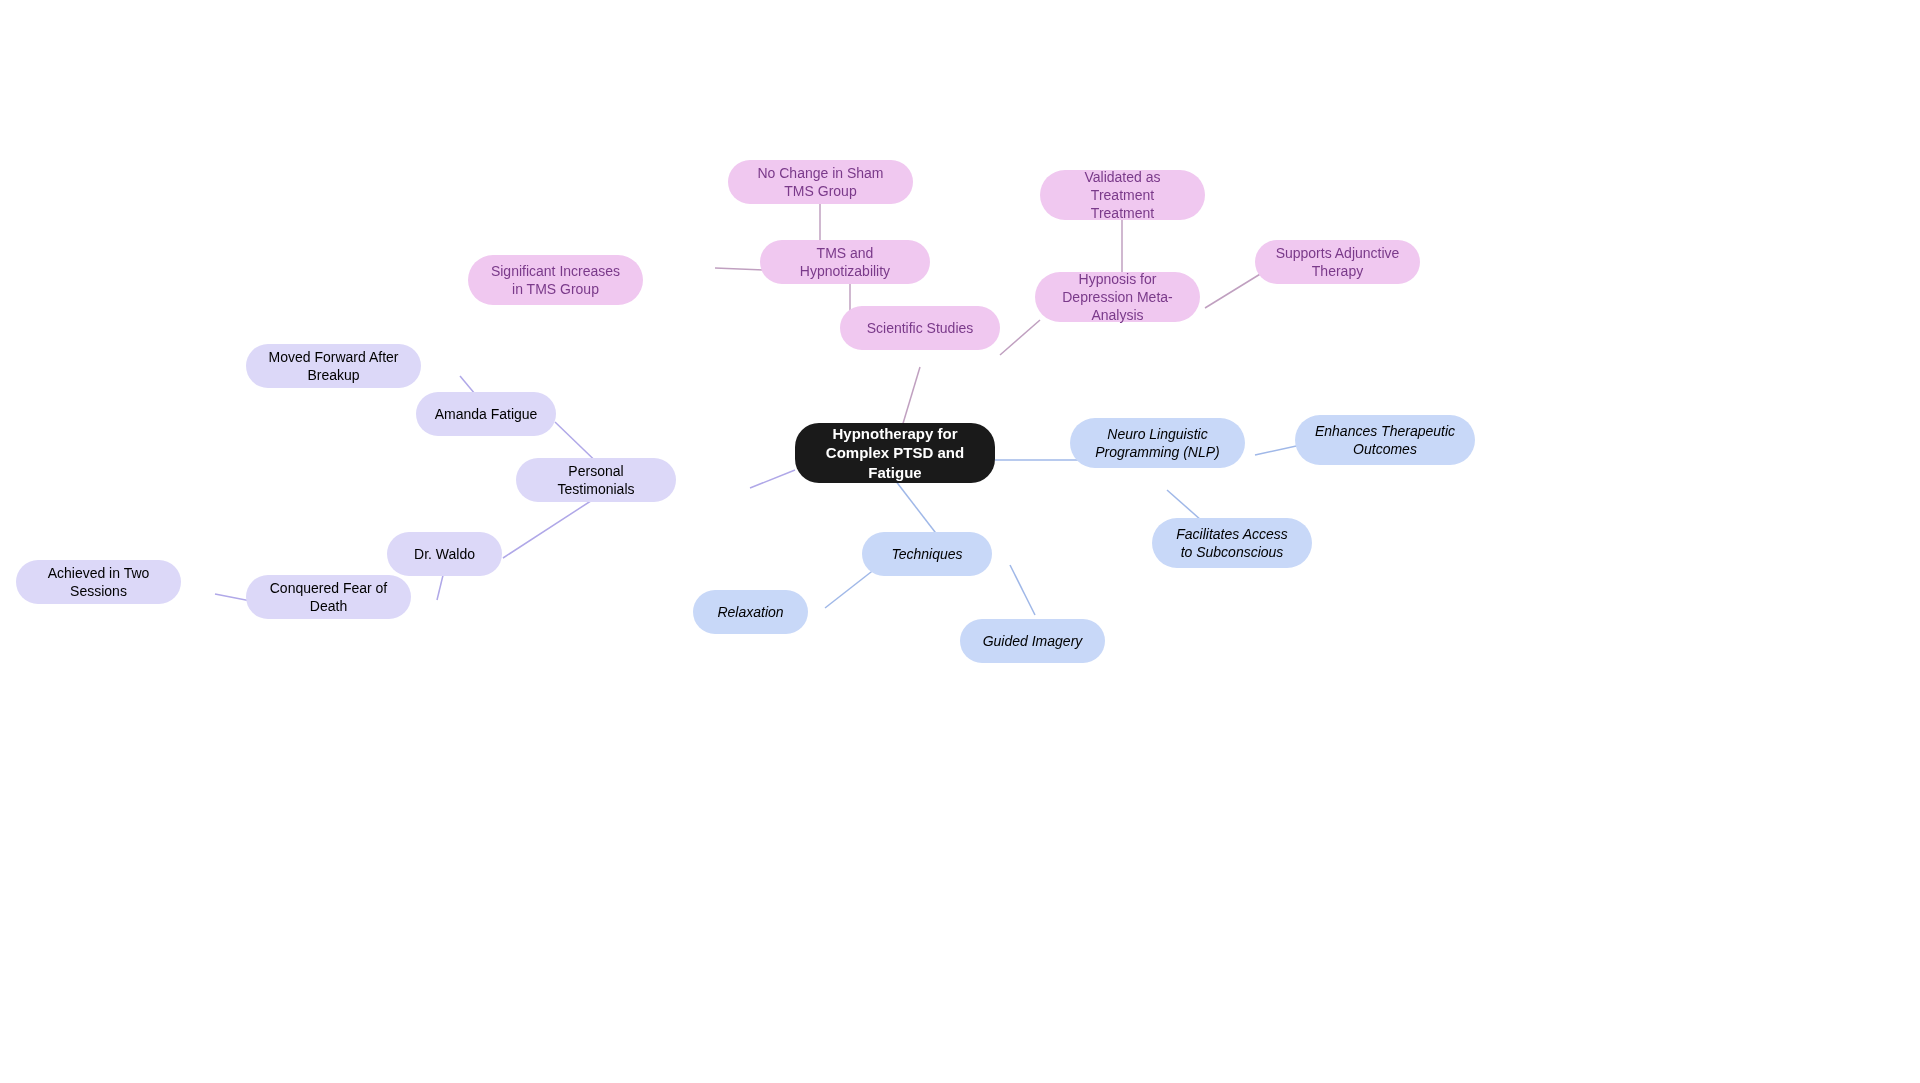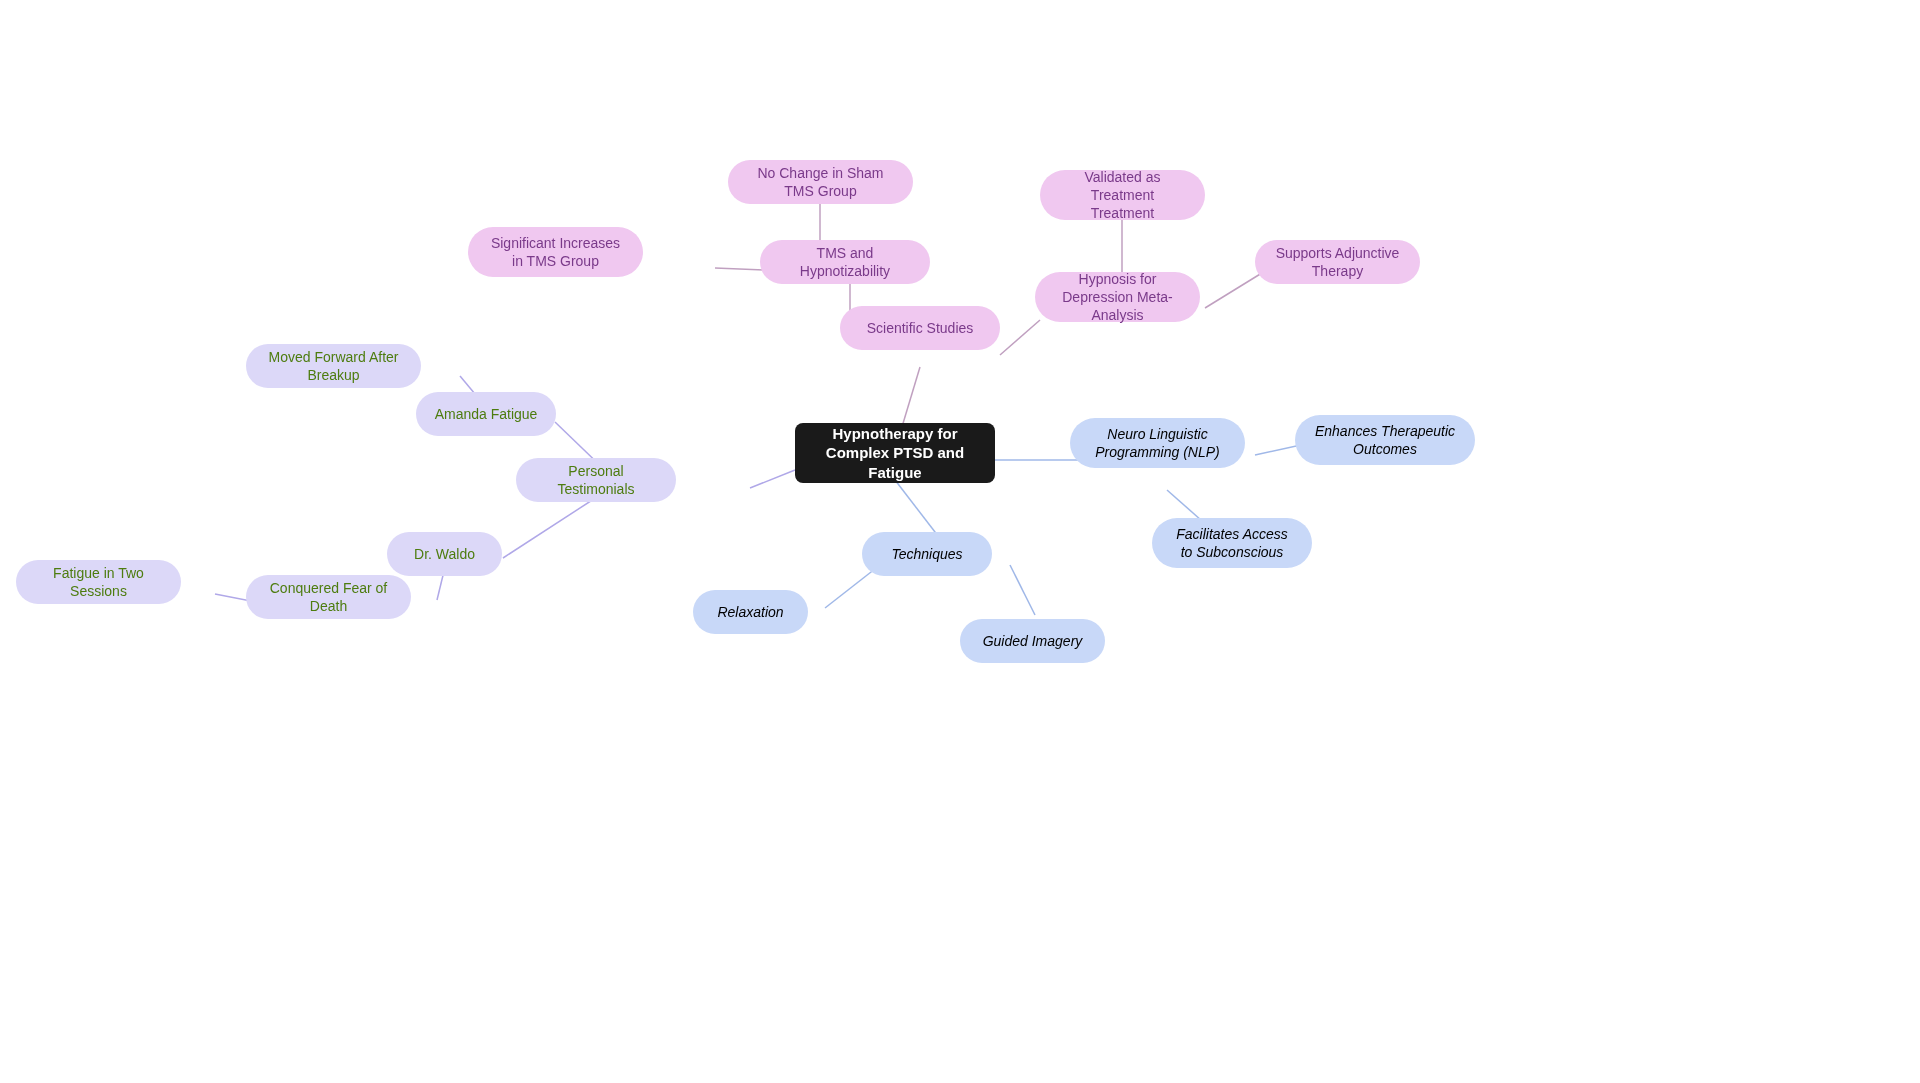--- a/index.html
+++ b/index.html
@@ -34,41 +34,41 @@
       z-index: 1;
       cursor: pointer;
       line-height: 1.3;
     }
 
     .node-center {
       background: #1a1a1a;
       color: #ffffff;
       font-size: 15px;
       font-weight: 600;
-      border-radius: 8px;
+      border-radius: 24px;
       padding: 18px 28px;
       width: 200px;
     }
 
     .node-pink {
       background: #f0c8f0;
       color: #7a3a8a;
       border: none;
     }
 
     .node-blue {
       background: #c8d8f8;
       color: #000000;
       border: none;
       font-style: italic;
     }
 
     .node-lavender {
       background: #dcd8f8;
-      color: #4d7c0f;
+      color: #000000;
       border: none;
     }
   </style>
 </head>
 <body>
 
 <svg id="connections">
 
   <line x1="895" y1="450" x2="920" y2="367" stroke="#c0a0c0" stroke-width="1.5"></line>
 
@@ -110,21 +110,21 @@
 </svg>
 
 <div class="node node-center" style="left: 795px; top: 423px; width: 200px; height: 60px;">Hypnotherapy for Complex PTSD and Fatigue</div>
 
 <div class="node node-pink" style="left: 840px; top: 306px; width: 160px; height: 44px; text-align: right;">Scientific Studies</div>
 
 <div class="node node-pink" style="left: 760px; top: 240px; width: 170px; height: 44px;">TMS and Hypnotizability</div>
 
 <div class="node node-pink" style="left: 728px; top: 160px; width: 185px; height: 44px;">No Change in Sham TMS Group</div>
 
-<div class="node node-pink" style="left: 468px; top: 227px; width: 175px; height: 50px;">Significant Increases in TMS Group</div>
+<div class="node node-pink" style="left: 468px; top: 255px; width: 175px; height: 50px;">Significant Increases in TMS Group</div>
 
 <div class="node node-pink" style="left: 1035px; top: 272px; width: 165px; height: 50px;">Hypnosis for Depression Meta-Analysis</div>
 
 <div class="node node-pink" style="left: 1040px; top: 170px; width: 165px; height: 50px;">Validated as Treatment Treatment</div>
 
 <div class="node node-pink" style="left: 1255px; top: 240px; width: 165px; height: 44px;">Supports Adjunctive Therapy</div>
 
 <div class="node node-blue" style="left: 1070px; top: 418px; width: 175px; height: 50px;">Neuro Linguistic Programming (NLP)</div>
 
 <div class="node node-blue" style="left: 1295px; top: 415px; width: 180px; height: 50px;">Enhances Therapeutic Outcomes</div>
@@ -140,13 +140,13 @@
 <div class="node node-lavender" style="left: 516px; top: 458px; width: 160px; height: 44px;">Personal Testimonials</div>
 
 <div class="node node-lavender" style="left: 416px; top: 392px; width: 140px; height: 44px;">Amanda Fatigue</div>
 
 <div class="node node-lavender" style="left: 246px; top: 344px; width: 175px; height: 44px;">Moved Forward After Breakup</div>
 
 <div class="node node-lavender" style="left: 387px; top: 532px; width: 115px; height: 44px;">Dr. Waldo</div>
 
 <div class="node node-lavender" style="left: 246px; top: 575px; width: 165px; height: 44px;">Conquered Fear of Death</div>
 
-<div class="node node-lavender" style="left: 16px; top: 560px; width: 165px; height: 44px;">Fatigue in Two Sessions</div>
+<div class="node node-lavender" style="left: 16px; top: 560px; width: 165px; height: 44px;">Achieved in Two Sessions</div>
 
 </body></html>

